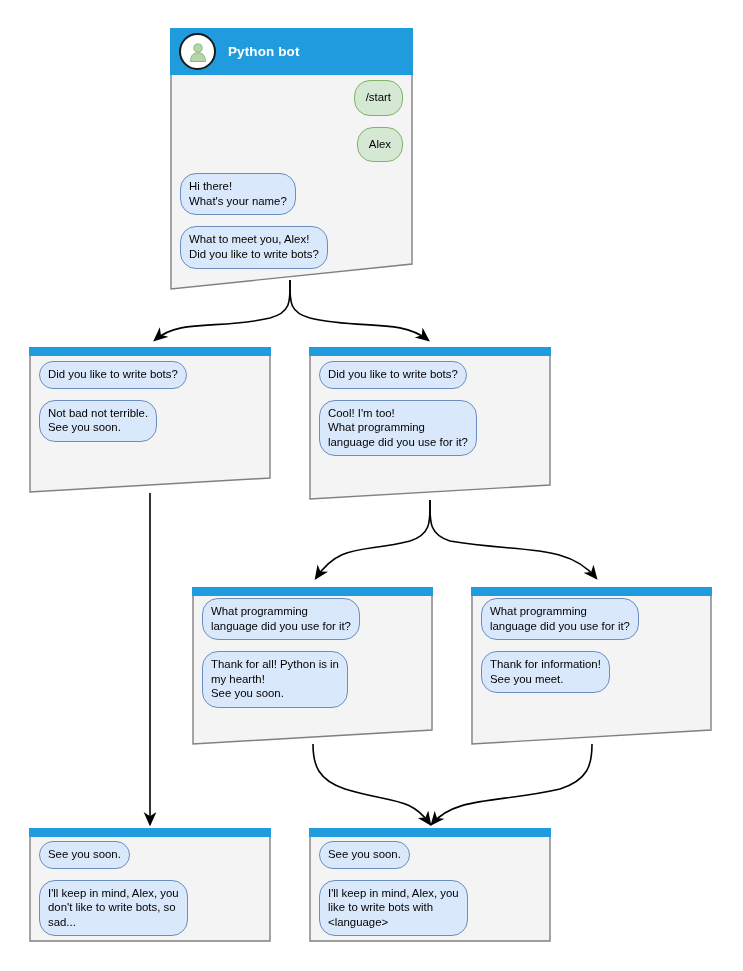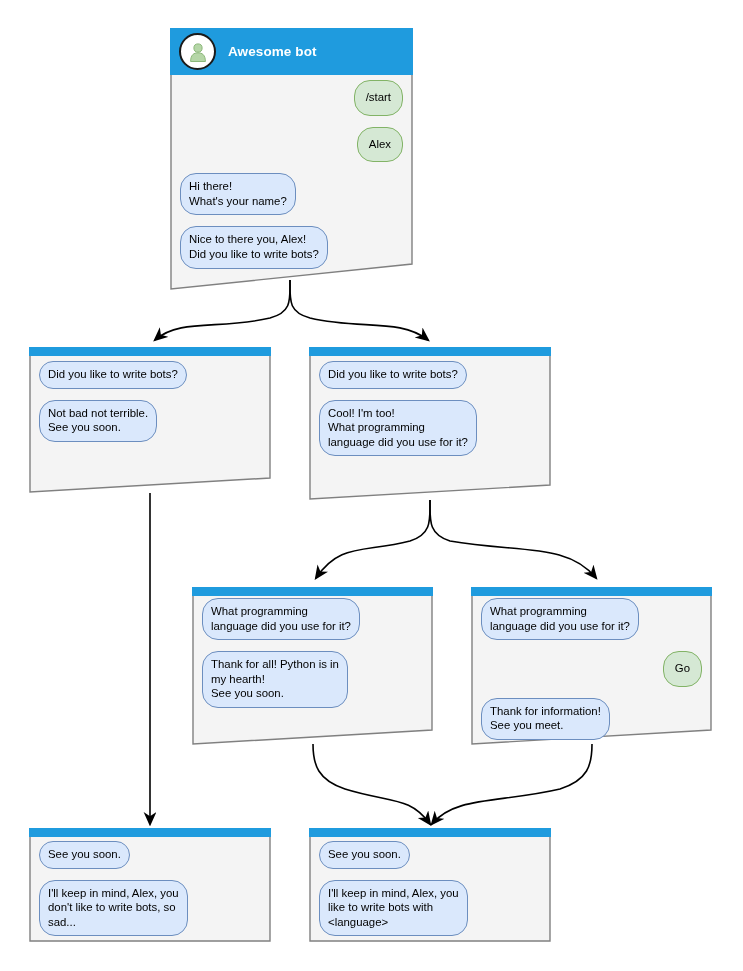--- a/index.html
+++ b/index.html
@@ -157,35 +157,35 @@
       <polygon points="1,1 242,1 242,236 1,261" fill="#f4f4f4" stroke="#808080" stroke-width="1.4"></polygon>
     </svg>
     <div class="card-body">
       <div class="card-header tall">
         <div class="avatar">
           <svg width="22" height="22" viewBox="0 0 22 22">
             <circle cx="11" cy="7" r="4.1" fill="#b5d6a7" stroke="#8cb87a" stroke-width="1"></circle>
             <path d="M3.6,20.5 C3.6,13.8 7,11.8 11,11.8 C15,11.8 18.4,13.8 18.4,20.5 Z" fill="#b5d6a7" stroke="#8cb87a" stroke-width="1"></path>
           </svg>
         </div>
-        <div class="bot-title">Awesome bot</div>
+        <div class="bot-title">Python bot</div>
       </div>
       <div class="chat" style="top:52px;">
         <div class="msg-row right">
           <div class="bubble user">/start</div>
         </div>
         <div class="msg-row right">
           <div class="bubble user">Alex</div>
         </div>
         <div class="msg-row left">
           <div class="bubble bot">Hi there!
 What's your name?</div>
         </div>
         <div class="msg-row left">
-          <div class="bubble bot">Nice to there you, Alex!
+          <div class="bubble bot">What to meet you, Alex!
 Did you like to write bots?</div>
         </div>
       </div>
     </div>
   </div>
 
   <div class="card" style="left:29px; top:347px; width:242px; height:146px;">
     <svg class="card-shape" viewBox="0 0 242 146" preserveAspectRatio="none">
       <polygon points="1,1 241,1 241,131 1,145" fill="#f4f4f4" stroke="#808080" stroke-width="1.4"></polygon>
     </svg>
@@ -246,23 +246,20 @@
     <svg class="card-shape" viewBox="0 0 241 158" preserveAspectRatio="none">
       <polygon points="1,1 240,1 240,143 1,157" fill="#f4f4f4" stroke="#808080" stroke-width="1.4"></polygon>
     </svg>
     <div class="card-body">
       <div class="card-header thin"></div>
       <div class="chat" style="top:11px;">
         <div class="msg-row left">
           <div class="bubble bot">What programming
 language did you use for it?</div>
         </div>
-        <div class="msg-row right">
-          <div class="bubble user">Go</div>
-        </div>
         <div class="msg-row left">
           <div class="bubble bot">Thank for information!
 See you meet.</div>
         </div>
       </div>
     </div>
   </div>
 
   <div class="card" style="left:29px; top:828px; width:242px; height:114px;">
     <svg class="card-shape" viewBox="0 0 242 114" preserveAspectRatio="none">

